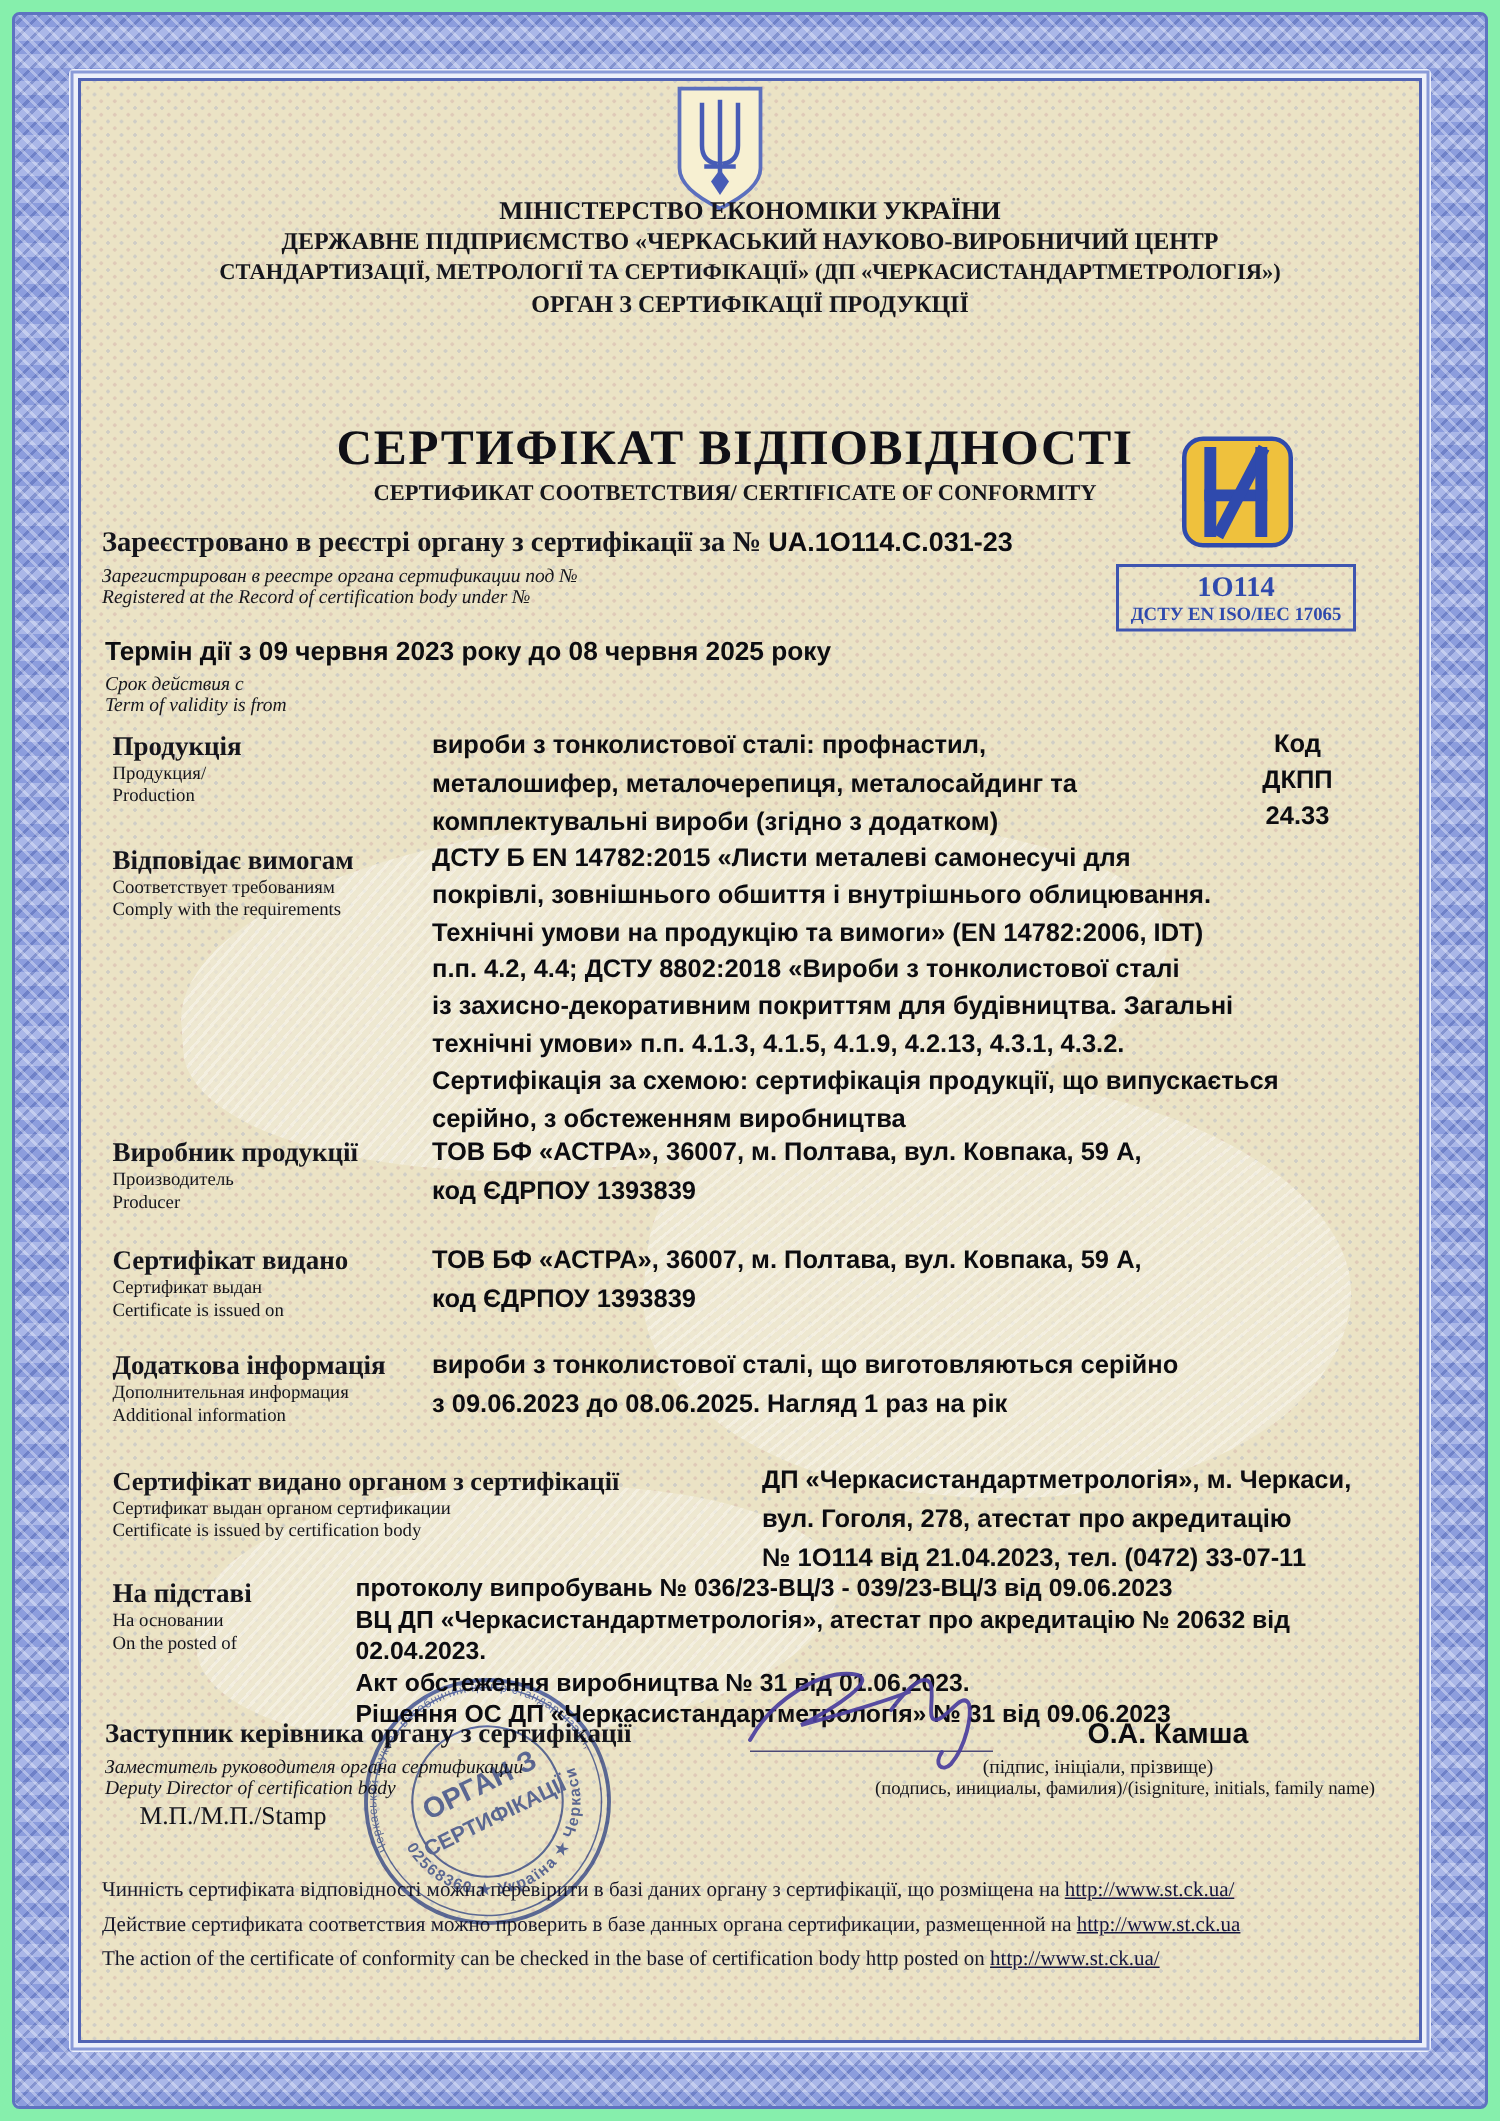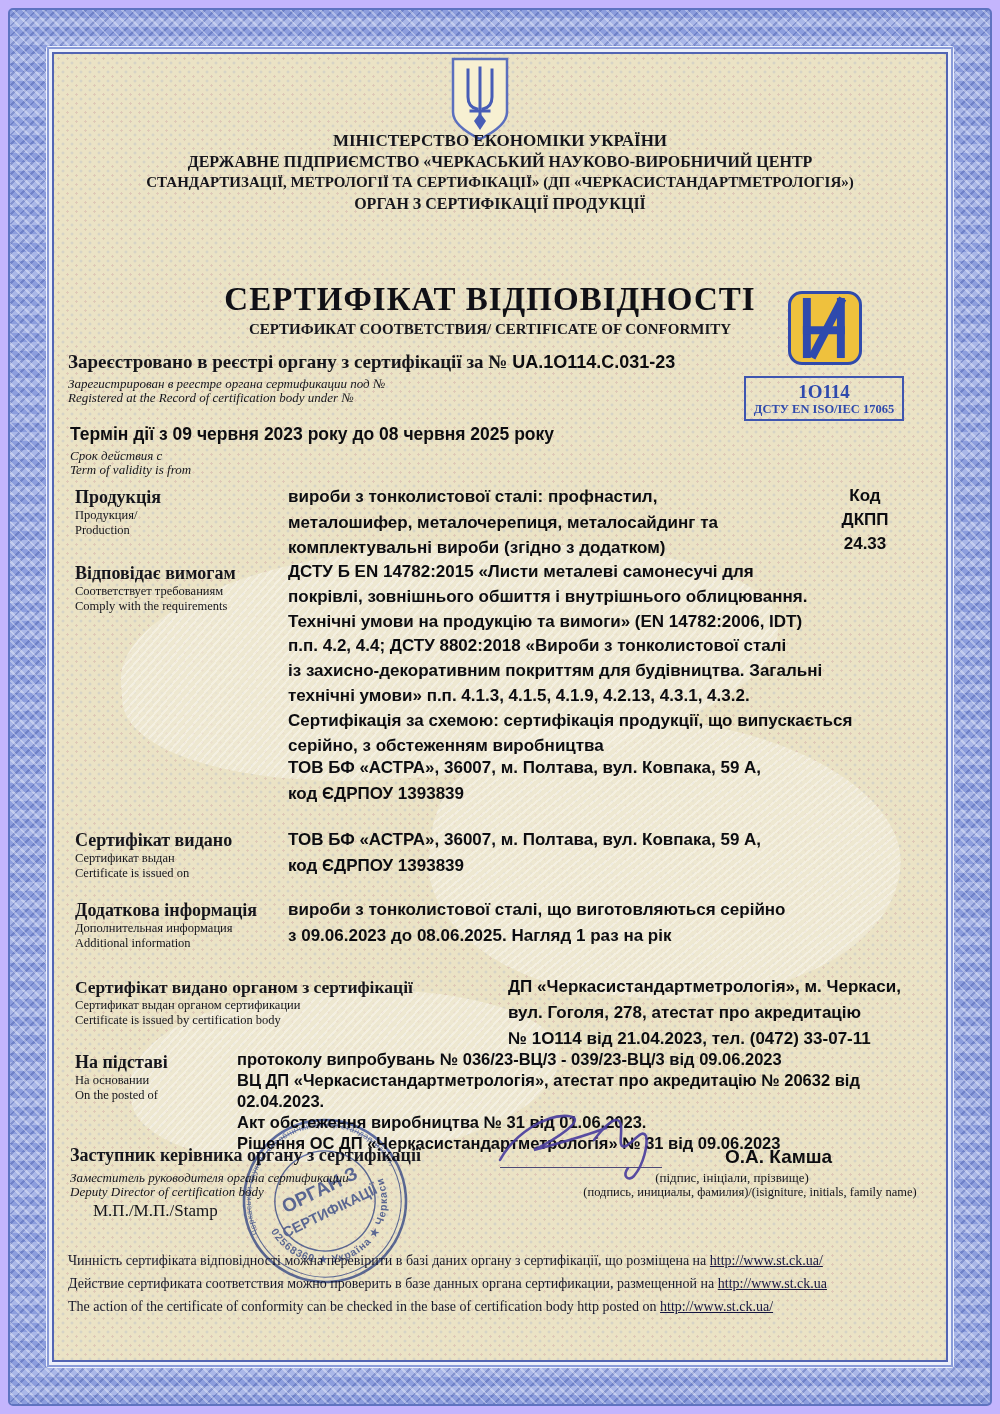--- a/index.html
+++ b/index.html
@@ -1,16 +1,16 @@
 <!DOCTYPE html>
 <html><head>
 <meta charset="utf-8">
 <style>
   html,body{margin:0;padding:0;background:#ffffff;}
-  .page{position:relative;width:1000px;height:1414px;background:#c4b5fd;overflow:hidden;
+  .page{position:relative;width:1000px;height:1414px;background:#86efac;overflow:hidden;
         font-family:"Liberation Serif", serif;color:#15151c;}
   .serif{font-family:"Liberation Serif", serif;}
   .sans{font-family:"Liberation Sans", sans-serif;}
   .b{font-weight:bold;}
   .ctr{text-align:center;}
 
   
   .border-band{position:absolute;inset:8px;border-radius:5px;border:2px solid #5e73c0;z-index:0;
     background:
       repeating-linear-gradient(45deg, rgba(255,255,255,.32) 0 2px, rgba(255,255,255,0) 2px 7px),
@@ -125,20 +125,25 @@
   </div>
   <div class="txt val" style="left:288px;top:560px;width:600px;line-height:24.8px;">ДСТУ Б EN 14782:2015 «Листи металеві самонесучі для
 покрівлі, зовнішнього обшиття і внутрішнього облицювання.
 Технічні умови на продукцію та вимоги» (EN 14782:2006, IDT)
 п.п. 4.2, 4.4; ДСТУ 8802:2018 «Вироби з тонколистової сталі
 із захисно-декоративним покриттям для будівництва. Загальні
 технічні умови» п.п. 4.1.3, 4.1.5, 4.1.9, 4.2.13, 4.3.1, 4.3.2.
 Сертифікація за схемою: сертифікація продукції, що випускається
 серійно, з обстеженням виробництва</div>
 
+  <div class="txt" style="left:75px;top:757px;width:215px;">
+    <div class="lbl-main">Виробник продукції</div>
+    <div class="lbl-sub">Производитель</div>
+    <div class="lbl-sub">Producer</div>
+  </div>
   <div class="txt val" style="left:288px;top:755px;width:600px;">ТОВ БФ «АСТРА», 36007, м. Полтава, вул. Ковпака, 59 А,
 код ЄДРПОУ 1393839</div>
 
   <div class="txt" style="left:75px;top:829px;width:215px;">
     <div class="lbl-main">Сертифікат видано</div>
     <div class="lbl-sub">Сертификат выдан</div>
     <div class="lbl-sub">Certificate is issued on</div>
   </div>
   <div class="txt val" style="left:288px;top:827px;width:600px;">ТОВ БФ «АСТРА», 36007, м. Полтава, вул. Ковпака, 59 А,
 код ЄДРПОУ 1393839</div>

